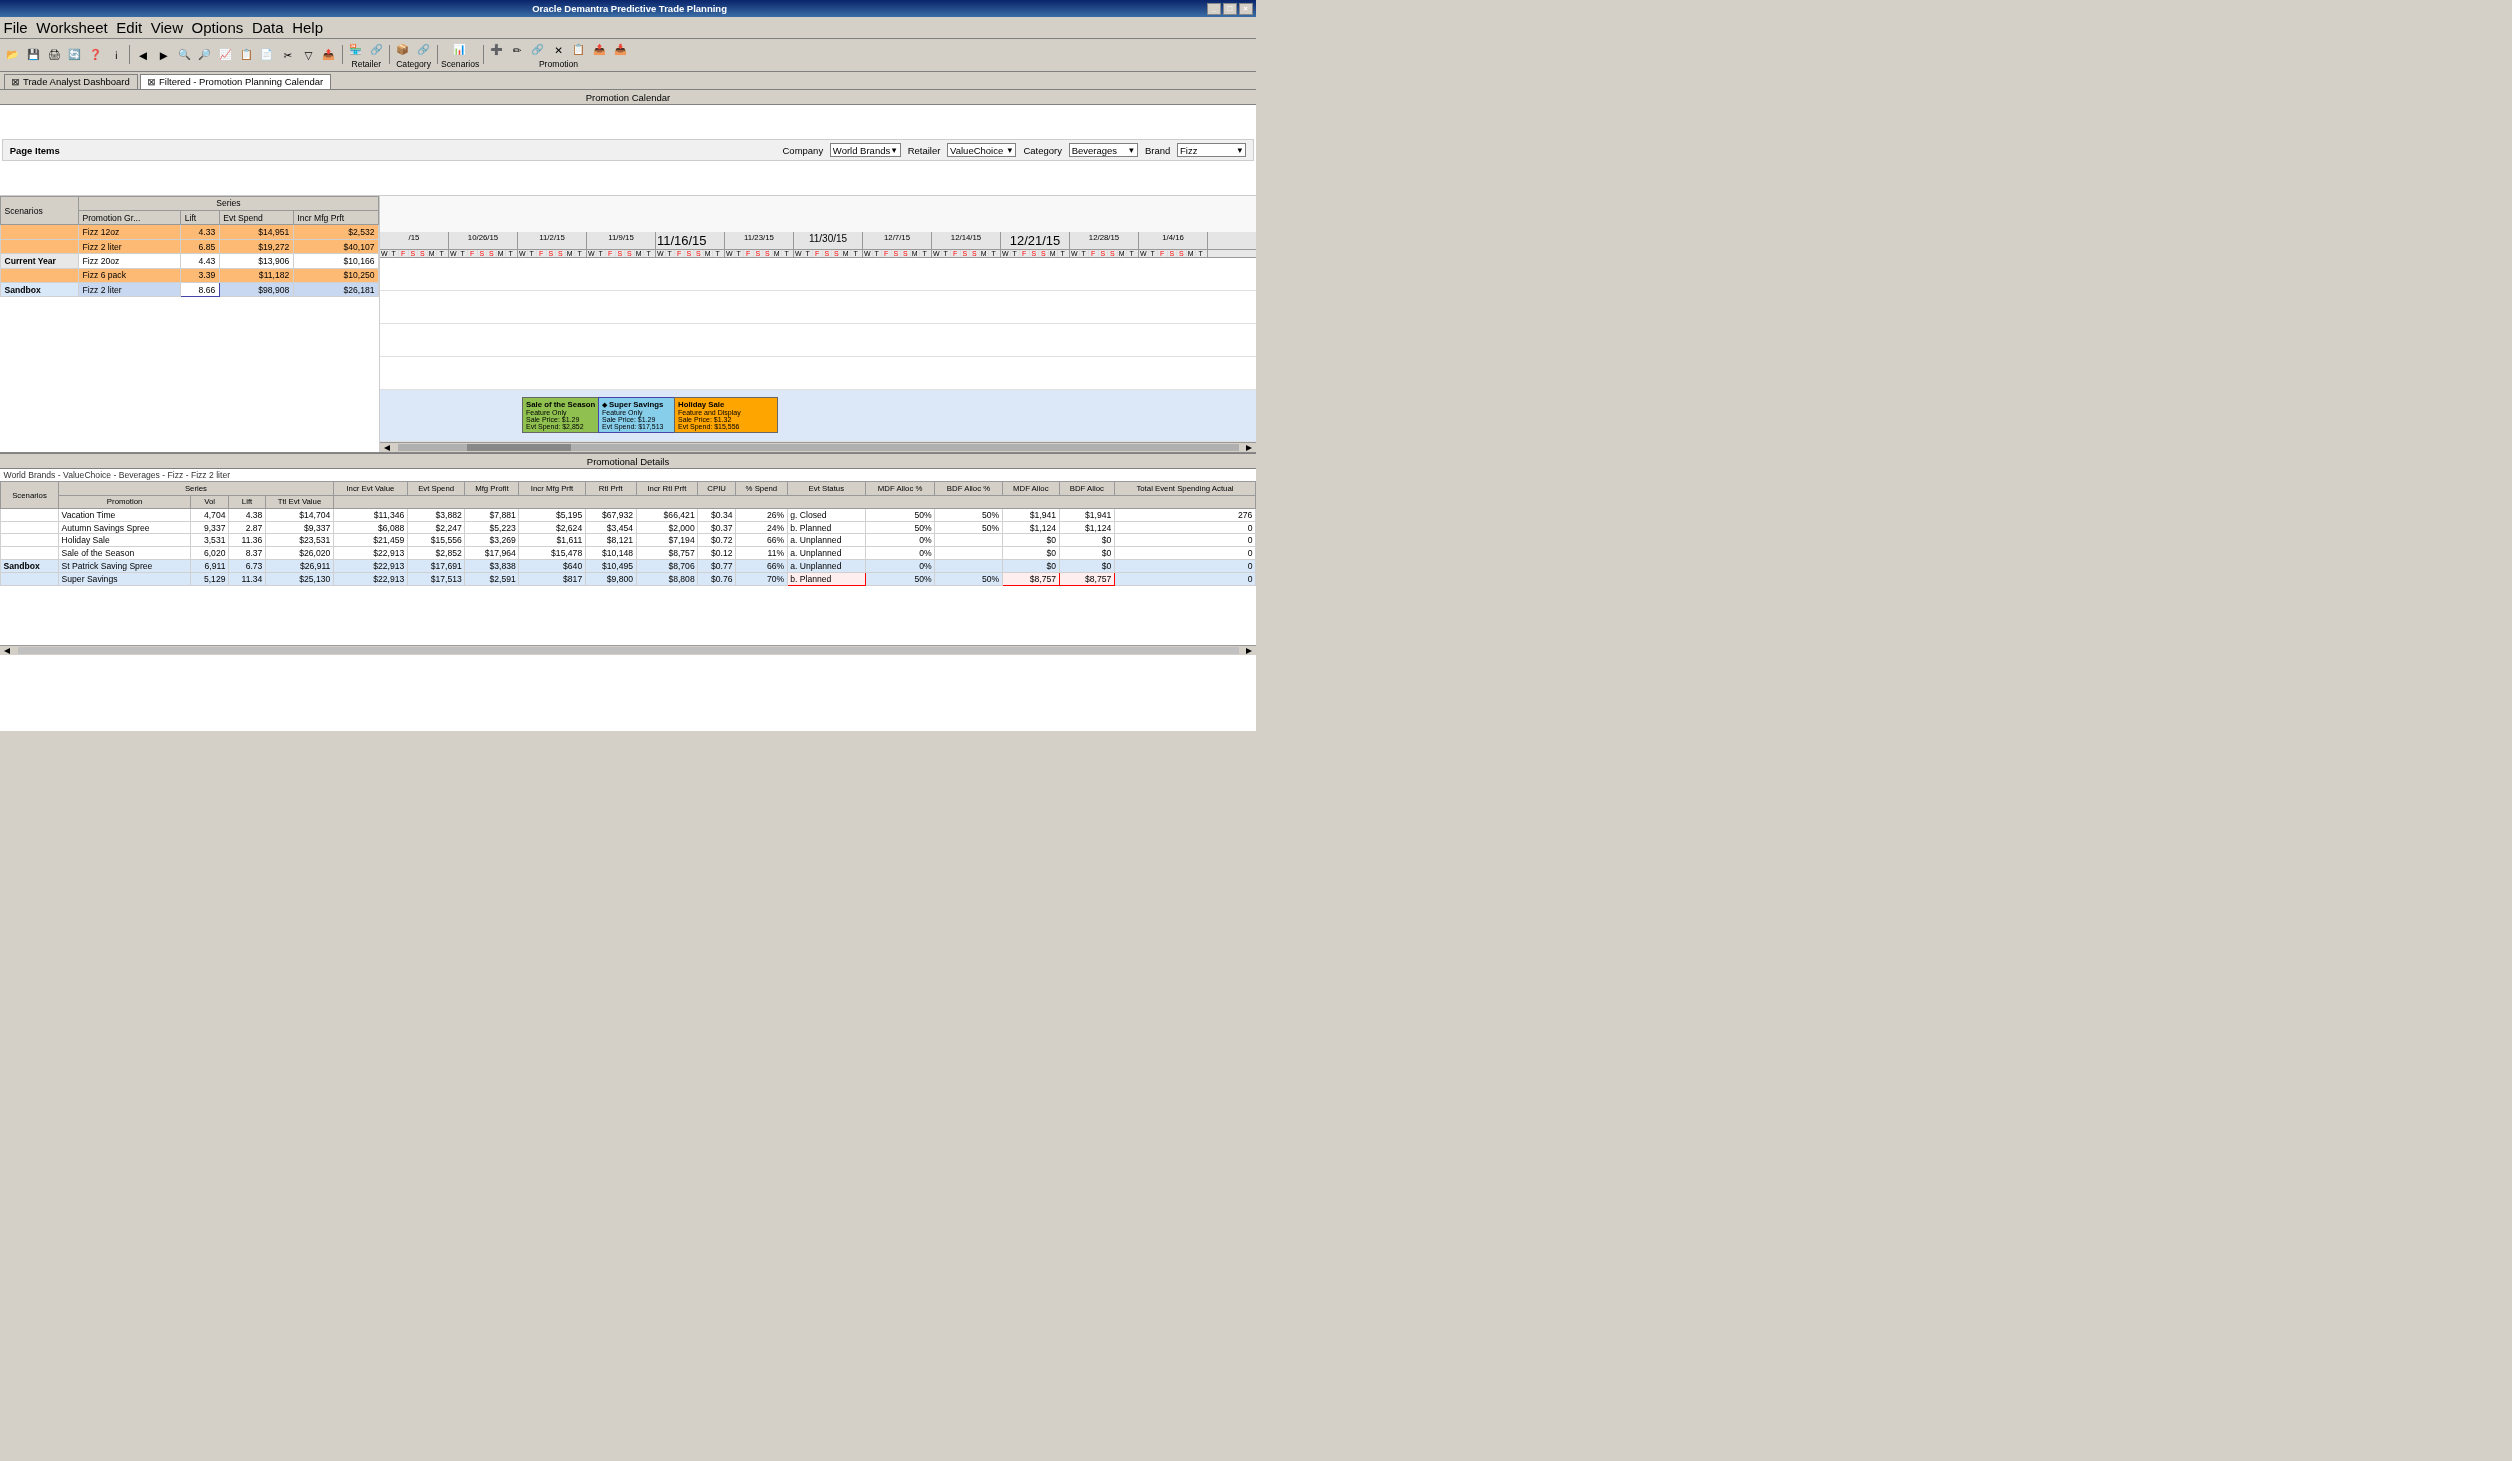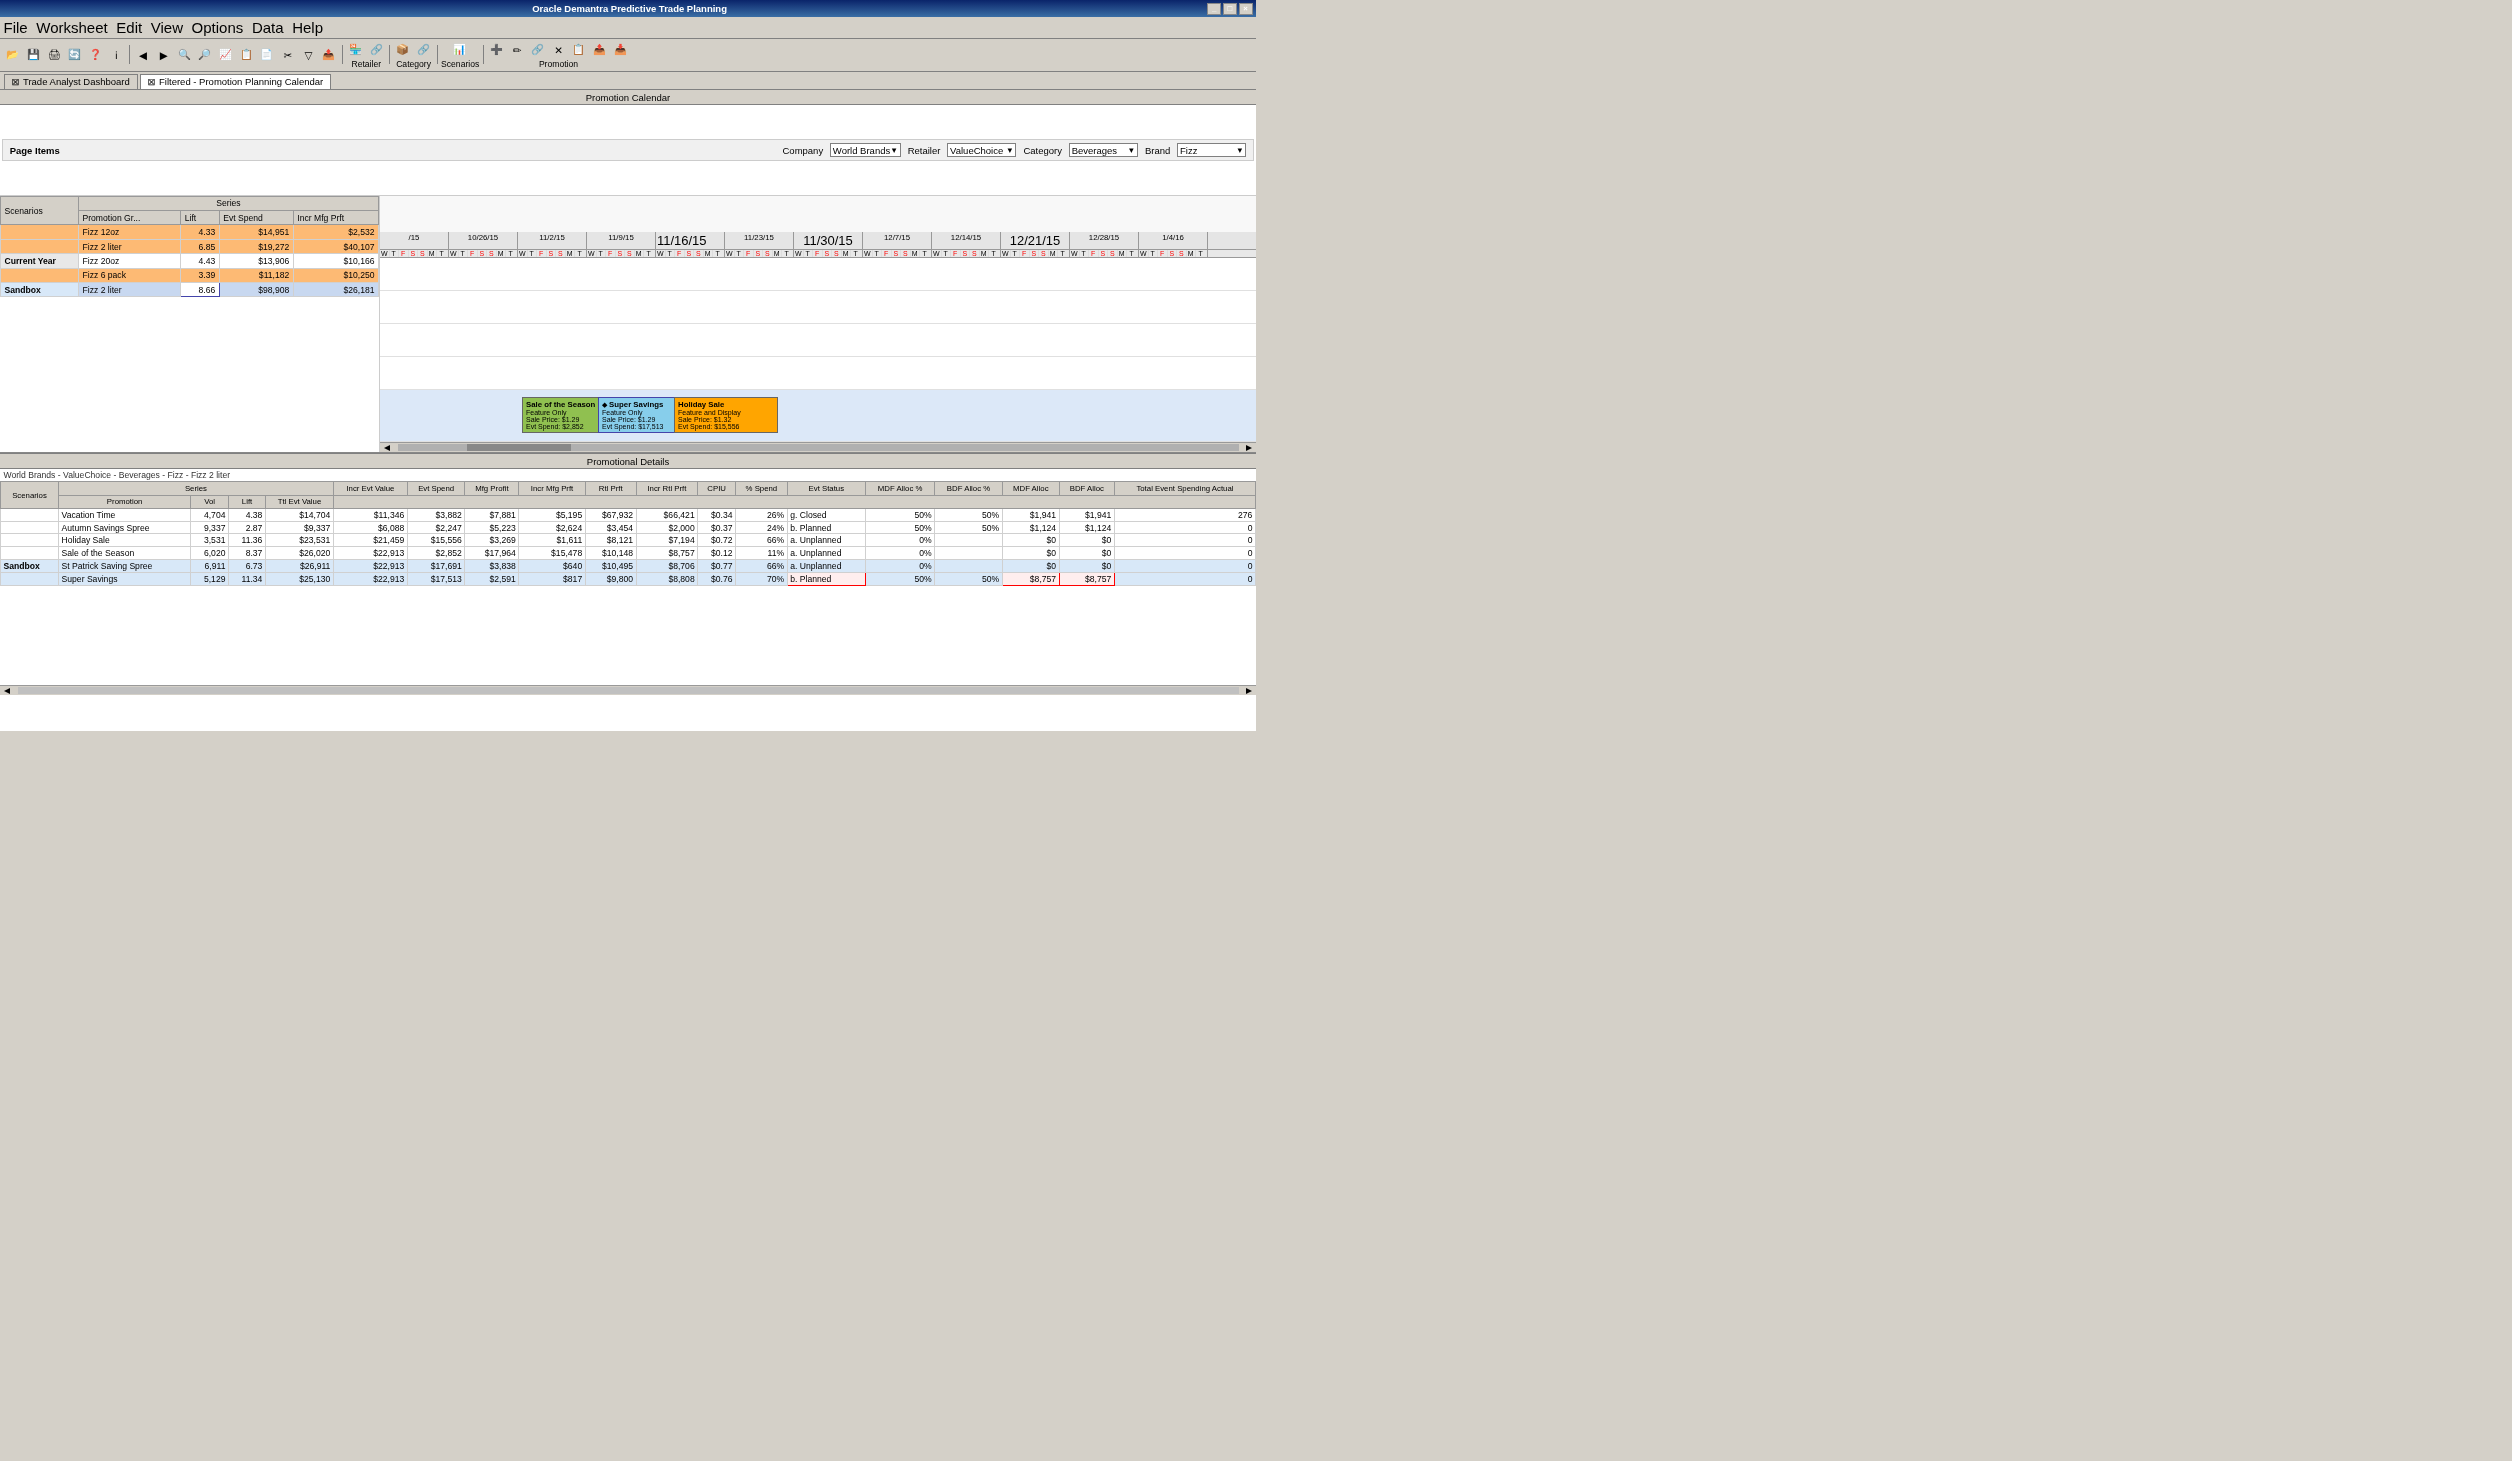--- a/index.html
+++ b/index.html
@@ -388,21 +388,21 @@
 
         <div style="display:flex; flex-direction:column; min-width: 830px;">
 
           <div style="display:flex; background: #e5e5e5; border-bottom: 0.9px solid #999; font-size: 7.8px; margin-top: 36px;">
             <div style="width:69px; border-right:0.9px solid #999; text-align:center; padding:0.9px; font-size:7.8px;">/15</div>
             <div style="width:69px; border-right:0.9px solid #999; text-align:center; padding:0.9px; font-size:7.8px;">10/26/15</div>
             <div style="width:69px; border-right:0.9px solid #999; text-align:center; padding:0.9px; font-size:7.8px;">11/2/15</div>
             <div style="width:69px; border-right:0.9px solid #999; text-align:center; padding:0.9px; font-size:7.8px;">11/9/15</div>
             <div style="width:69px; border-right:0.9px solid #999; text-align:left; padding:0.9px; font-size:13px;">11/16/15</div>
             <div style="width:69px; border-right:0.9px solid #999; text-align:center; padding:0.9px; font-size:7.8px;">11/23/15</div>
-            <div style="width:69px; border-right:0.9px solid #999; text-align:center; padding:0.9px; font-size:13px;">11/30/15</div>
+            <div style="width:69px; border-right:0.9px solid #999; text-align:center; padding:0.9px; font-size:10px;">11/30/15</div>
             <div style="width:69px; border-right:0.9px solid #999; text-align:center; padding:0.9px; font-size:7.8px;">12/7/15</div>
             <div style="width:69px; border-right:0.9px solid #999; text-align:center; padding:0.9px; font-size:7.8px;">12/14/15</div>
             <div style="width:69px; border-right:0.9px solid #999; text-align:center; padding:0.9px; font-size:13px;">12/21/15</div>
             <div style="width:69px; border-right:0.9px solid #999; text-align:center; padding:0.9px; font-size:7.8px;">12/28/15</div>
             <div style="width:69px; border-right:0.9px solid #999; text-align:center; padding:0.9px; font-size:7.8px;">1/4/16</div>
           </div>
 
           <div style="display:flex; background: #e8e8e8; border-bottom: 0.9px solid #999; font-size: 7px;">
 
             <div style="display:flex; width:69px; border-right:0.9px solid #999;">
@@ -555,21 +555,21 @@
             <div style="flex:1; height:7px; background:#b0b0b0; margin:0 3.5px;">
               <div style="width:104px; height:7px; background:#888; margin-left:69px;"></div>
             </div>
             <div style="width:14px; text-align:center; font-size:7.8px;">▶</div>
           </div>
         </div>
       </div>
     </div>
   </div>
 
-  <div id="promo-details" style="height: 242px; display:flex; flex-direction:column; border-top:1.7px solid #808080;">
+  <div id="promo-details" style="height: 202px; display:flex; flex-direction:column; border-top:1.7px solid #808080;">
     <div class="section-header">Promotional Details</div>
     <div class="breadcrumb">World Brands - ValueChoice - Beverages - Fizz - Fizz 2 liter</div>
 
     <div style="flex:1; overflow:auto;">
       <table class="details-table" style="min-width: 1210px;">
         <thead>
           <tr>
             <th rowspan="2">Scenarios</th>
             <th colspan="4" style="text-align:center;">Series</th>
             <th>Incr Evt Value</th>

